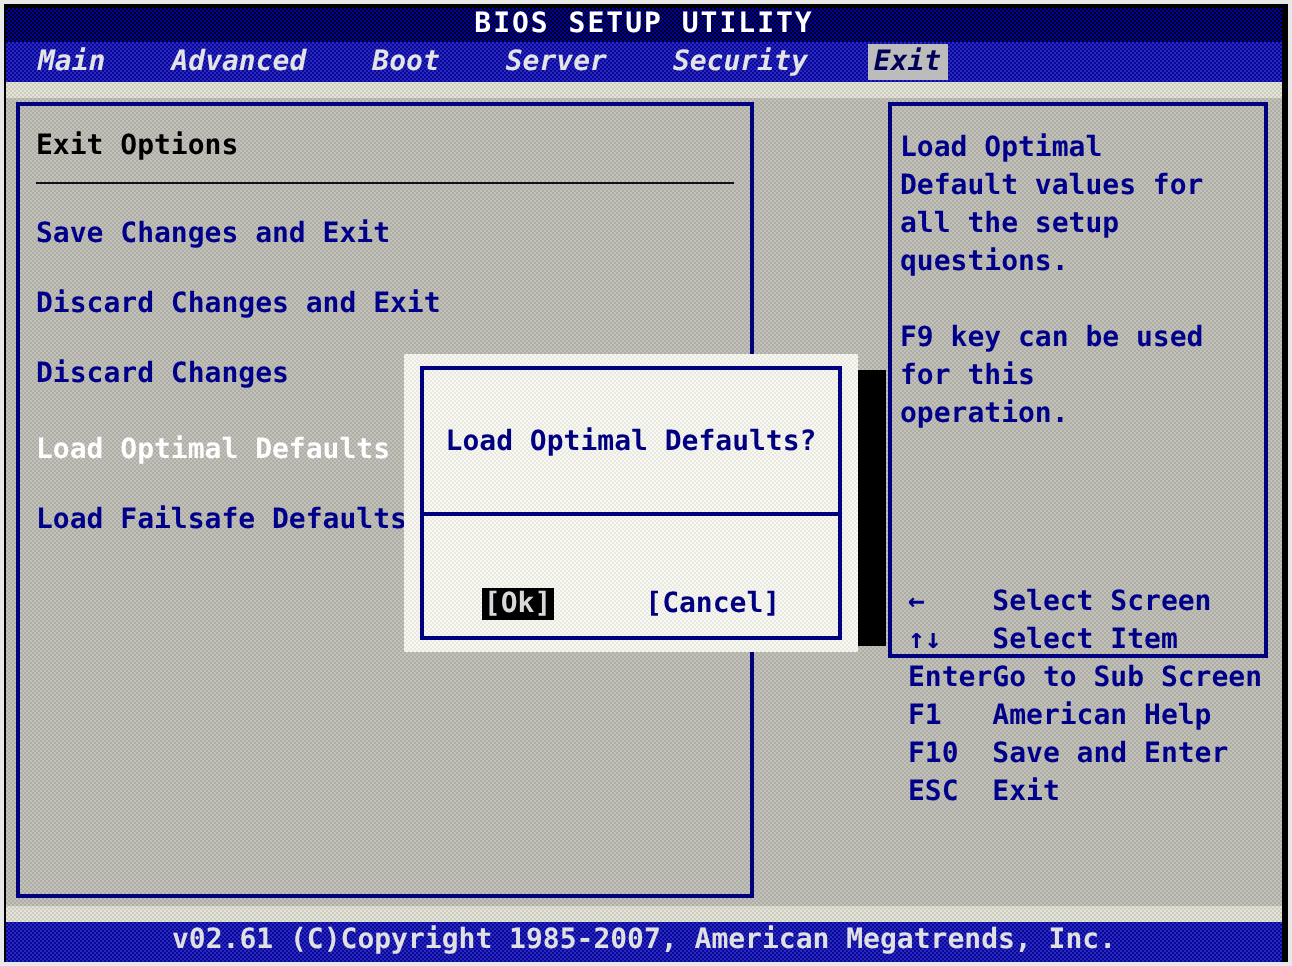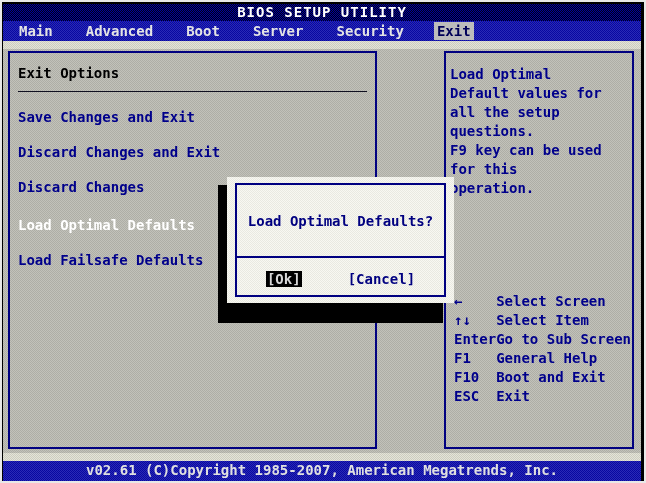--- a/index.html
+++ b/index.html
@@ -32,52 +32,53 @@
   }
 
   .title-bar{
     position:absolute; top:2px; left:1px; right:3px; height:17px;
     line-height:17px; text-align:center; color:#ffffff; letter-spacing:1px;
   }
   .menu-bar{
     position:absolute; top:19px; left:1px; right:3px; height:20px;
     display:flex; align-items:center; padding-left:16px; column-gap:33px;
     color:#e4e4e4;
+    font-style:italic;
   }
   .menu-item{ white-space:nowrap; }
   .menu-item.active{ background:#bcbcbc; color:#000058; padding:1px 3px; margin:0 -3px; }
 
   .strip-top{ position:absolute; top:39px; left:1px; right:3px; height:8px; }
   .strip-bottom{ position:absolute; top:451px; left:1px; right:3px; height:8px; }
 
   .main-area{ position:absolute; top:47px; left:1px; right:3px; height:404px; }
 
   .panel{ position:absolute; border:2px solid #000080; }
   .exit-panel{ left:5px; top:2px; width:369px; height:398px; }
-  .help-panel{ left:441px; top:2px; width:190px; height:398px; }
+  .help-panel{ left:441px; top:2px; width:190px; height:278px; }
 
   .panel-heading{ padding:12px 0 0 8px; color:#000000; }
   .heading-divider{ margin:10px 8px 0 8px; border:0; border-top:1px solid #101020; }
   .option-list{ margin-top:11px; padding-left:8px; line-height:19px; }
   .option-item{ white-space:nowrap; cursor:default;margin-top:16px; }
   .option-item.selected{ color:#ffffff; }
   .option-item.gap-above{ margin-top:19px; }
 
   .help-text{ padding:12px 0 0 4px; width:168px; line-height:19px; }
   .help-text .para{ width:160px; }
-  .help-text .para + .para{ }
+  .help-text .para + .para{ margin-top:19px; }
 
   .hotkey-legend{ position:absolute; top:239px; left:2px; border-collapse:collapse; line-height:19px; }
   .hotkey-legend td{ padding:0; vertical-align:top; }
   .hotkey-legend td.key{ width:44px; padding-left:6px; white-space:nowrap; }
   .hotkey-legend td.action{ white-space:nowrap; }
 
   .dialog-shadow{ position:absolute; left:216px; top:183px; width:225px; height:138px; background:#000; z-index:5; }
   .confirm-dialog{
-    position:absolute; left:225px; top:175px; width:227px; height:126px; z-index:6;
+    position:absolute; left:200px; top:175px; width:227px; height:149px; z-index:6;
     background:conic-gradient(#f8f8f2 90deg,#e9e9e1 90deg 180deg,#f8f8f2 180deg 270deg,#e9e9e1 270deg);
     background-size:2px 2px;
   }
   .dialog-border{ position:absolute; top:6px; bottom:6px; left:8px; right:8px; border:2px solid #000080; }
   .dialog-message{ display:block; margin-top:28px; text-align:center; color:#000080; white-space:nowrap; }
   .dialog-divider{ position:absolute; top:71px; left:0; right:0; border-top:2px solid #000080; }
   .dialog-buttons{ position:absolute; bottom:8px; left:0; right:0; display:flex; justify-content:center; column-gap:46px; }
   .dlg-btn{ white-space:nowrap; cursor:default; color:#000080; }
   .dlg-btn.active{ background:#000000; color:#d8d8d8; padding:0 1px; }
 
@@ -134,25 +135,25 @@
         <tr>
           <td class="key">↑↓</td>
           <td class="action">Select Item</td>
         </tr>
         <tr>
           <td class="key">Enter</td>
           <td class="action">Go to Sub Screen</td>
         </tr>
         <tr>
           <td class="key">F1</td>
-          <td class="action">General Help</td>
+          <td class="action">American Help</td>
         </tr>
         <tr>
           <td class="key">F10</td>
-          <td class="action">Boot and Exit</td>
+          <td class="action">Save and Enter</td>
         </tr>
         <tr>
           <td class="key">ESC</td>
           <td class="action">Exit</td>
         </tr>
       </tbody>
         </table>
     </div>
 
   </div>

